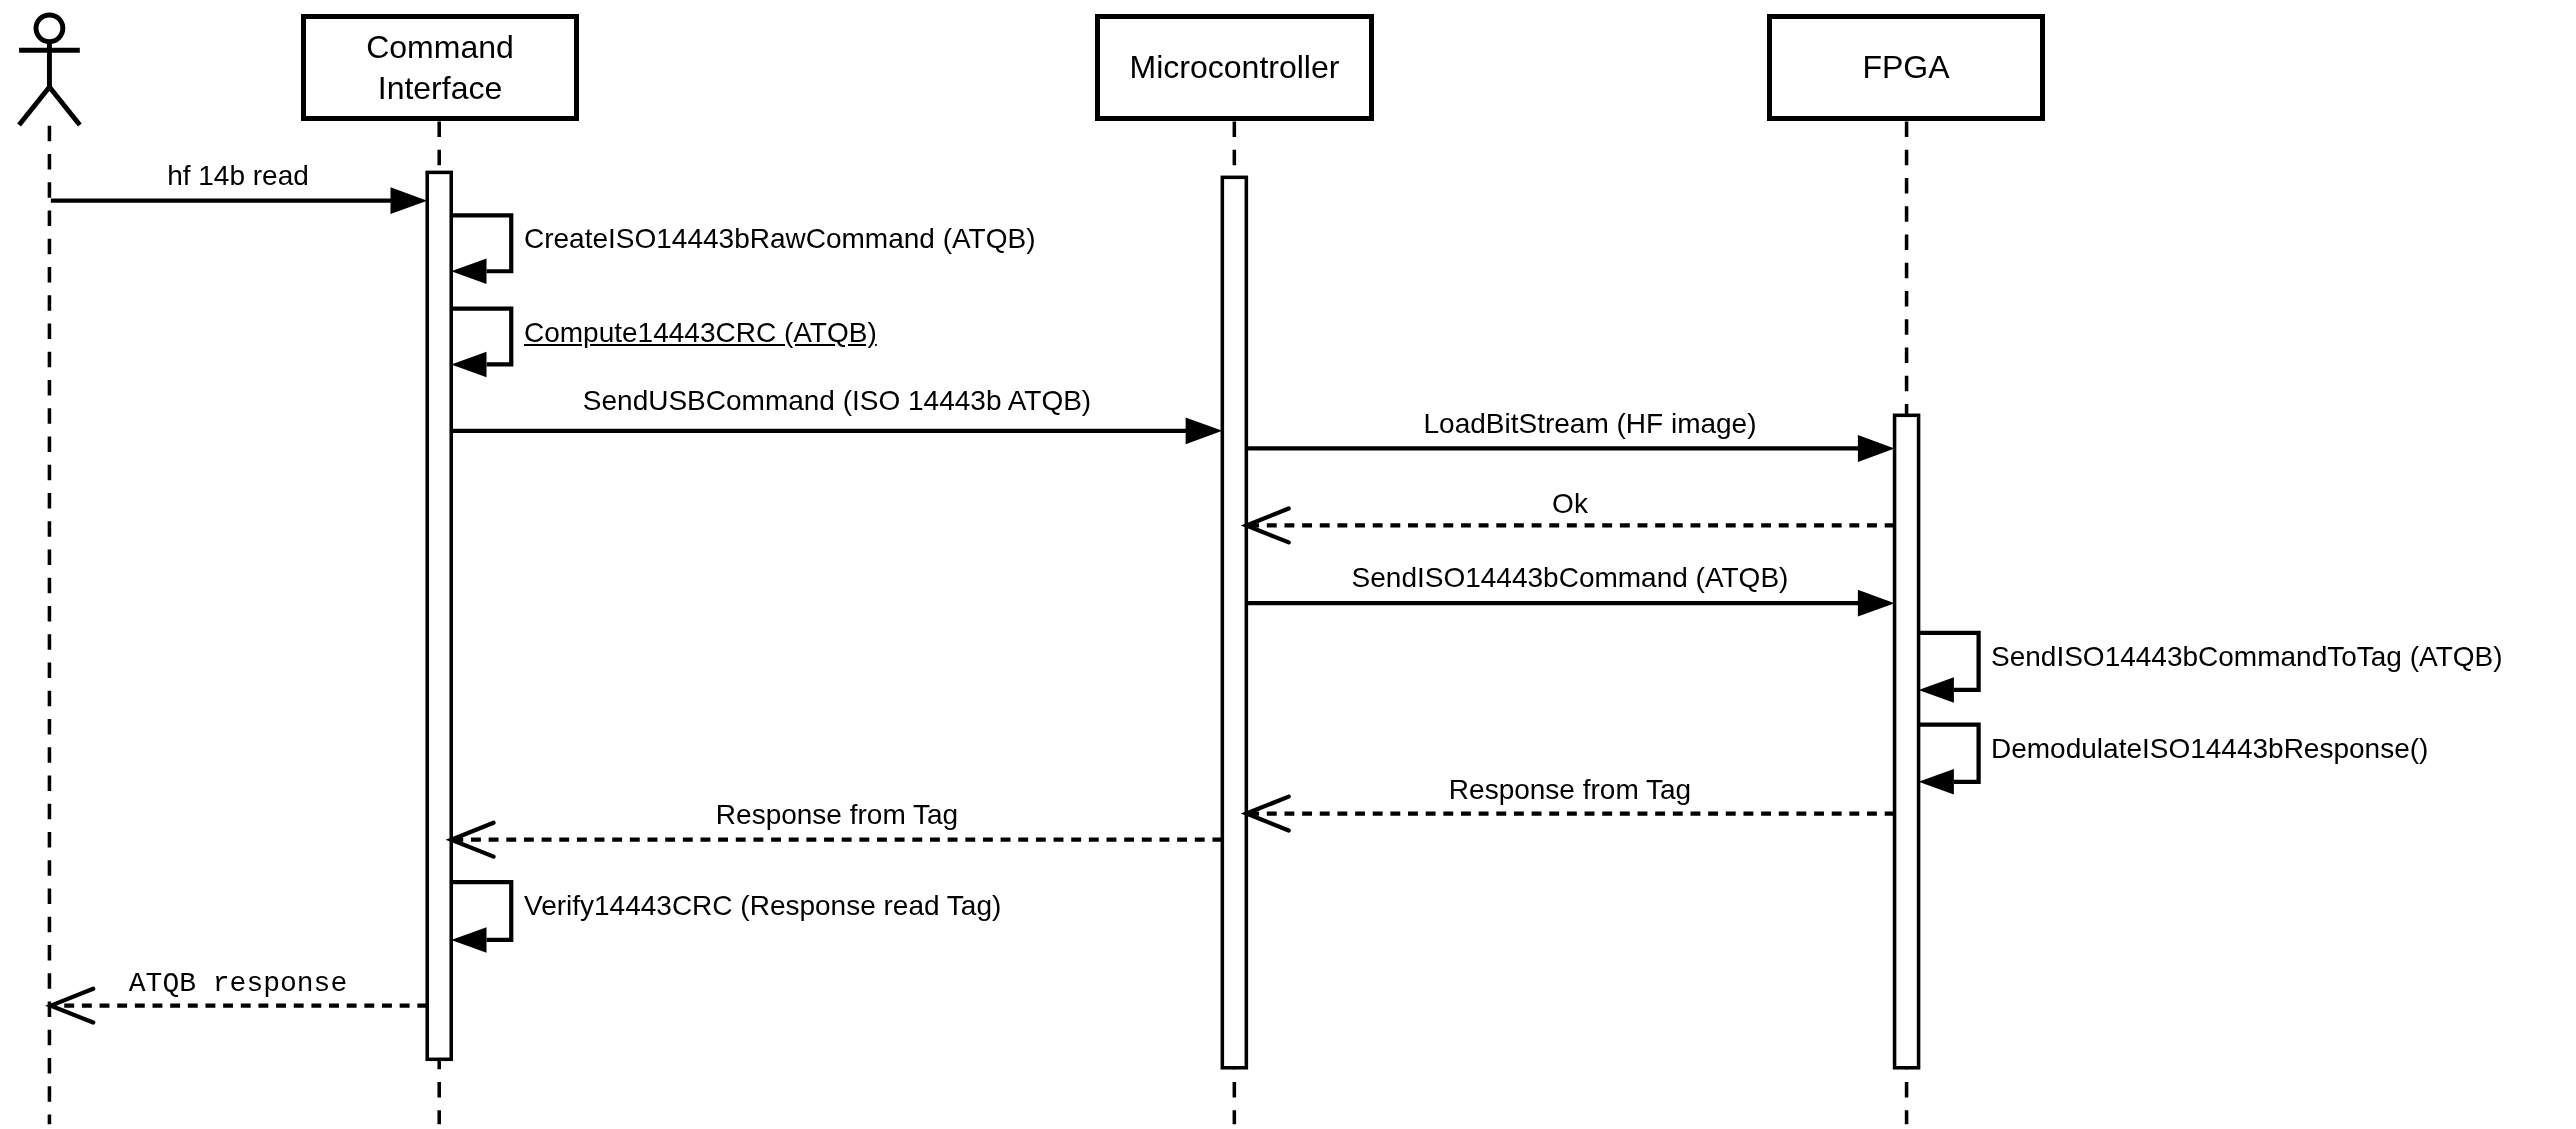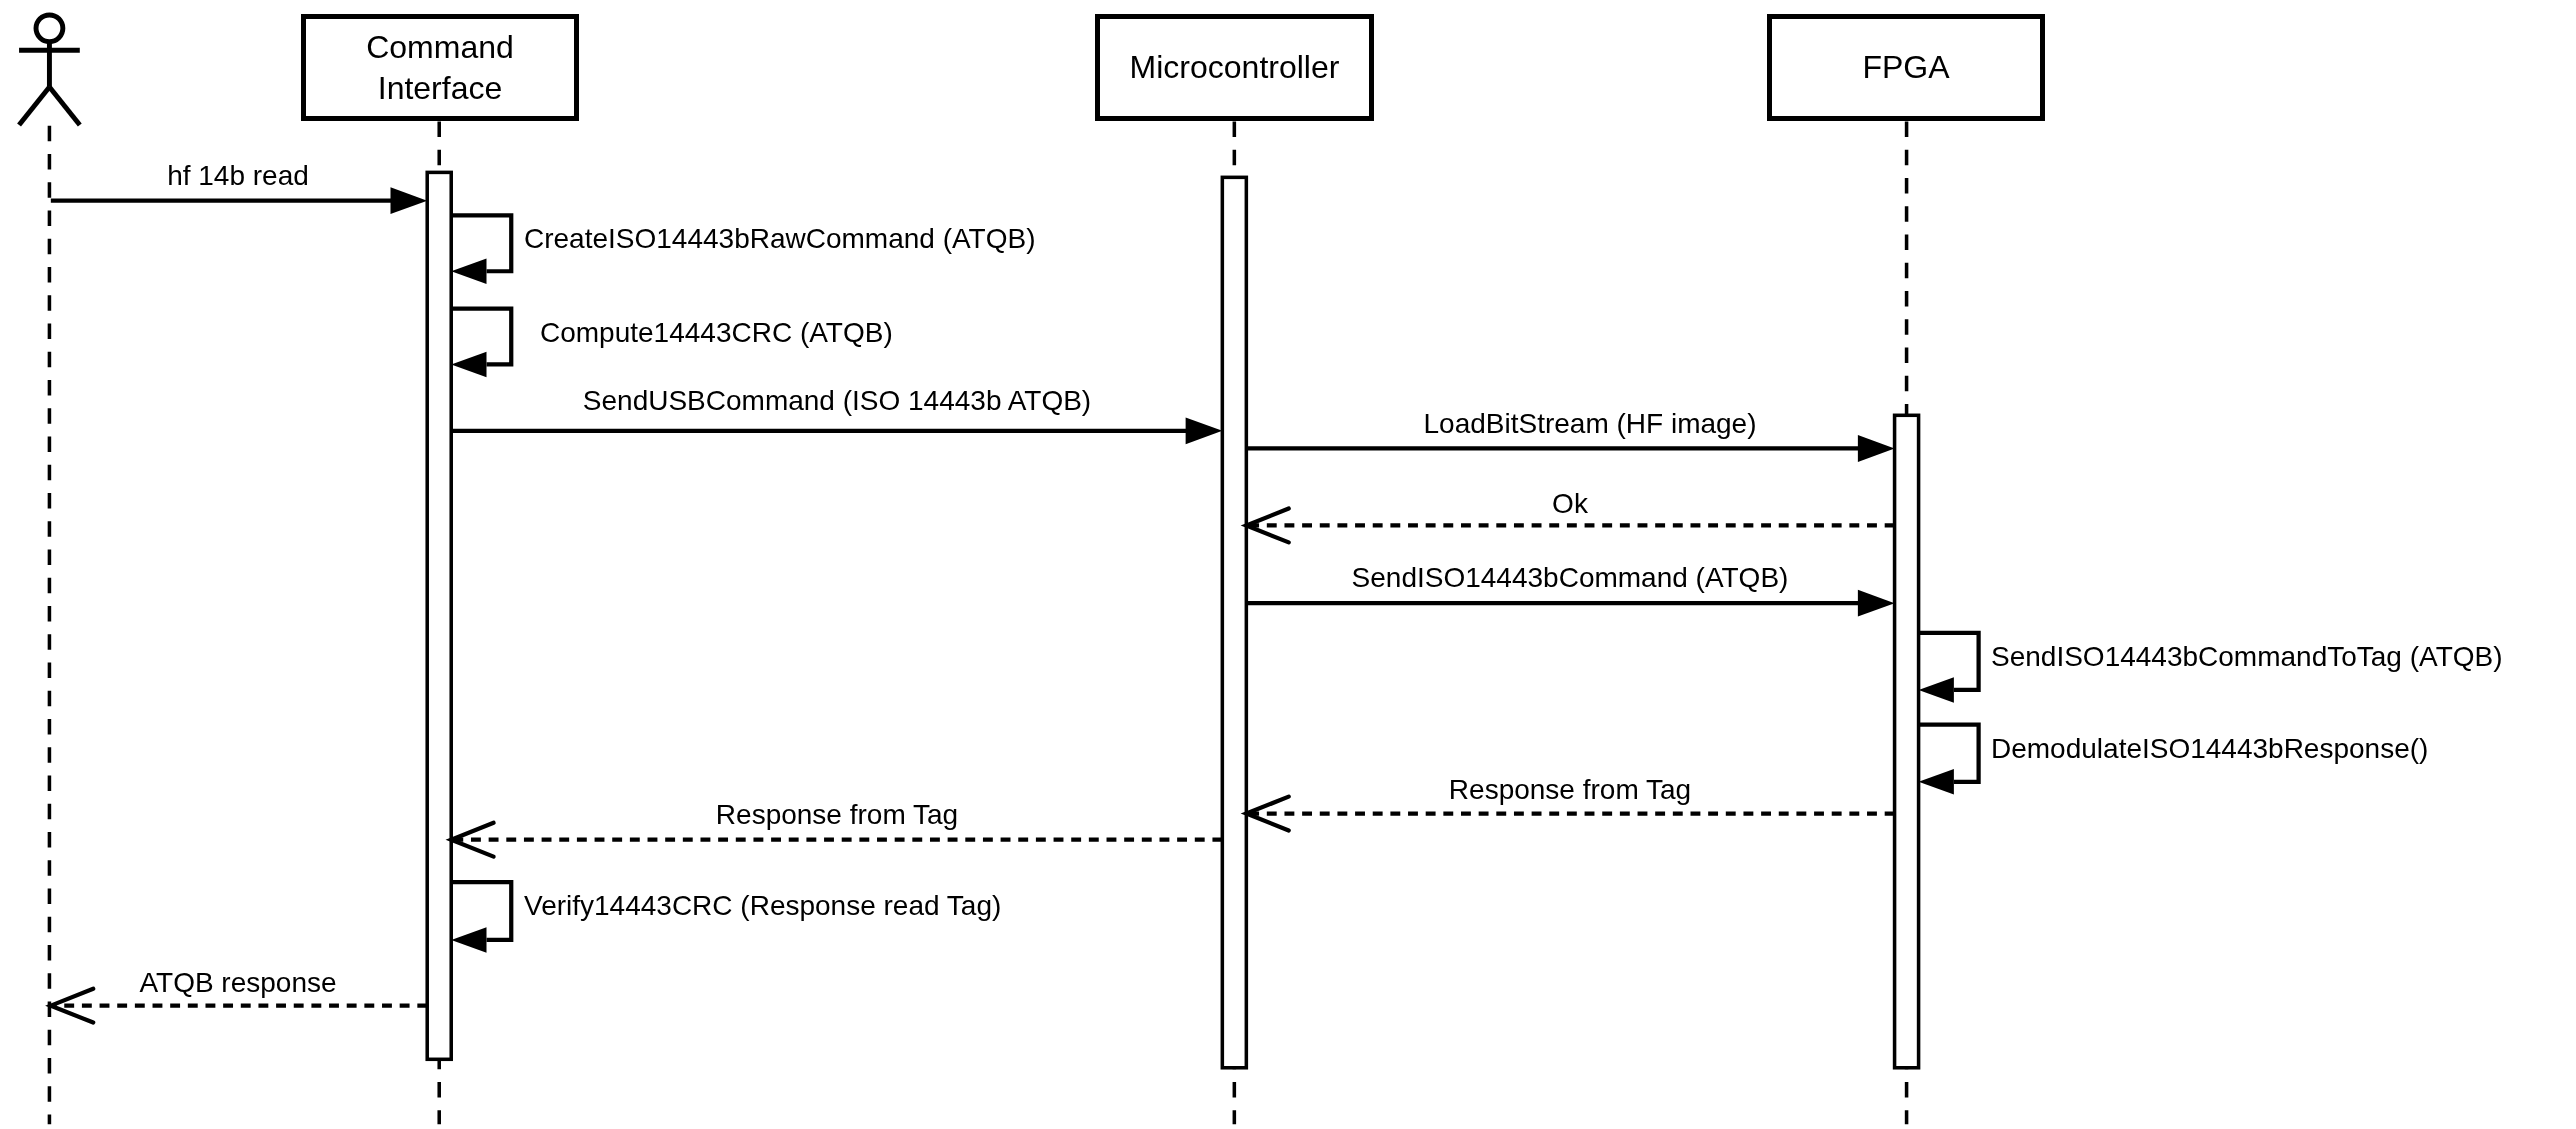--- a/index.html
+++ b/index.html
@@ -113,26 +113,26 @@
     </g>
   </svg>
 
   <div class="pbox pbox-ci"><span>Command
 Interface</span></div>
   <div class="pbox pbox-mc"><span>Microcontroller</span></div>
   <div class="pbox pbox-fpga"><span>FPGA</span></div>
 
   <div class="msg-label" style="left:238px;top:176px;">hf 14b read</div>
   <div class="msg-label anchor-left" style="left:524px;top:239px;">CreateISO14443bRawCommand (ATQB)</div>
-  <div class="msg-label anchor-left" style="left:540px;top:333px;">Compute14443CRC (ATQB)</div>
+  <div class="msg-label anchor-left" style="left:524px;top:333px;text-decoration:underline;">Compute14443CRC (ATQB)</div>
   <div class="msg-label" style="left:837px;top:401px;">SendUSBCommand (ISO 14443b ATQB)</div>
   <div class="msg-label" style="left:1570px;top:424px;margin-left:20px;">LoadBitStream (HF image)</div>
   <div class="msg-label" style="left:1570px;top:504px;">Ok</div>
   <div class="msg-label" style="left:1570px;top:578px;">SendISO14443bCommand (ATQB)</div>
   <div class="msg-label anchor-left" style="left:1991px;top:657px;">SendISO14443bCommandToTag (ATQB)</div>
   <div class="msg-label anchor-left" style="left:1991px;top:749px;">DemodulateISO14443bResponse()</div>
   <div class="msg-label" style="left:1570px;top:790px;">Response from Tag</div>
   <div class="msg-label" style="left:837px;top:815px;">Response from Tag</div>
   <div class="msg-label anchor-left" style="left:524px;top:906px;">Verify14443CRC (Response read Tag)</div>
-  <div class="msg-label" style="left:238px;top:983px;">ATQB response</div>
+  <div class="msg-label" style="left:238px;top:983px;font-family:Liberation Mono, monospace;">ATQB response</div>
 
 </div>
 
 
 </body></html>

